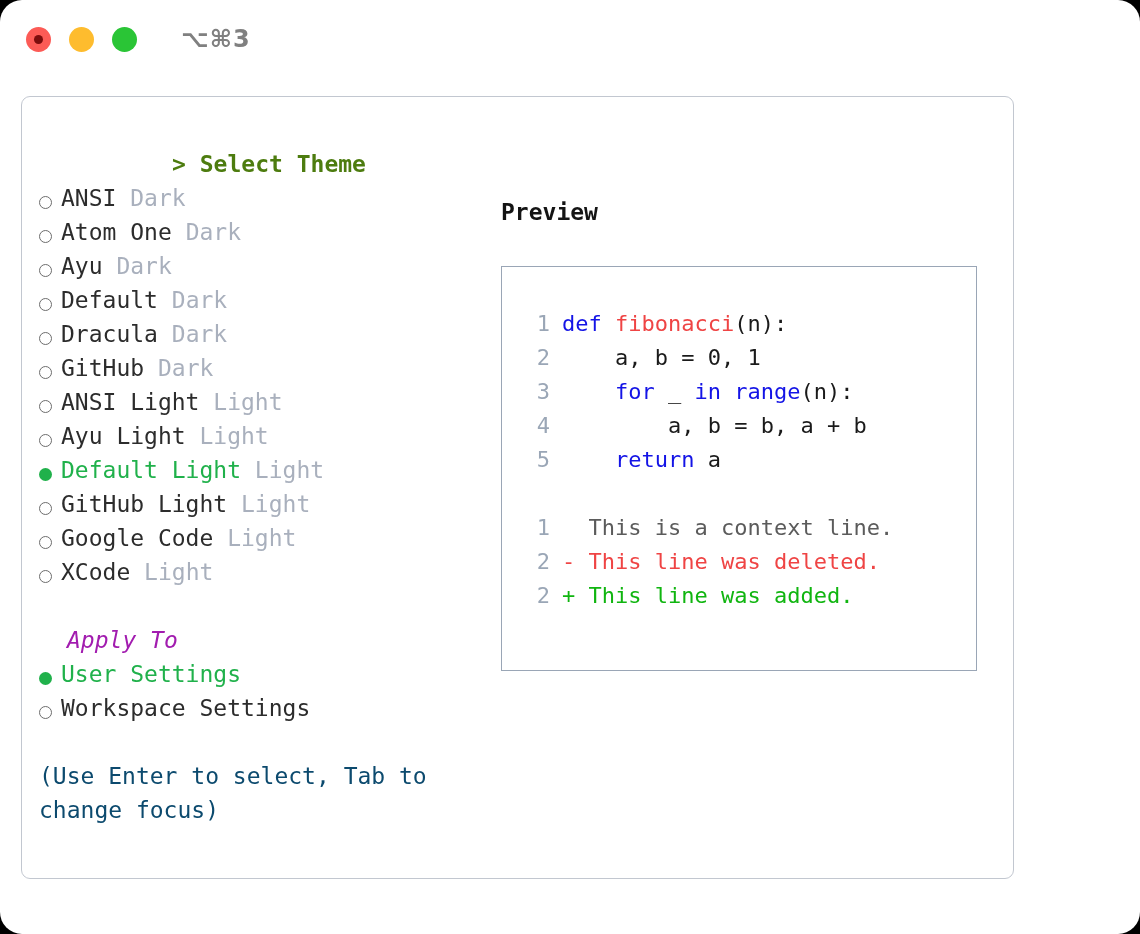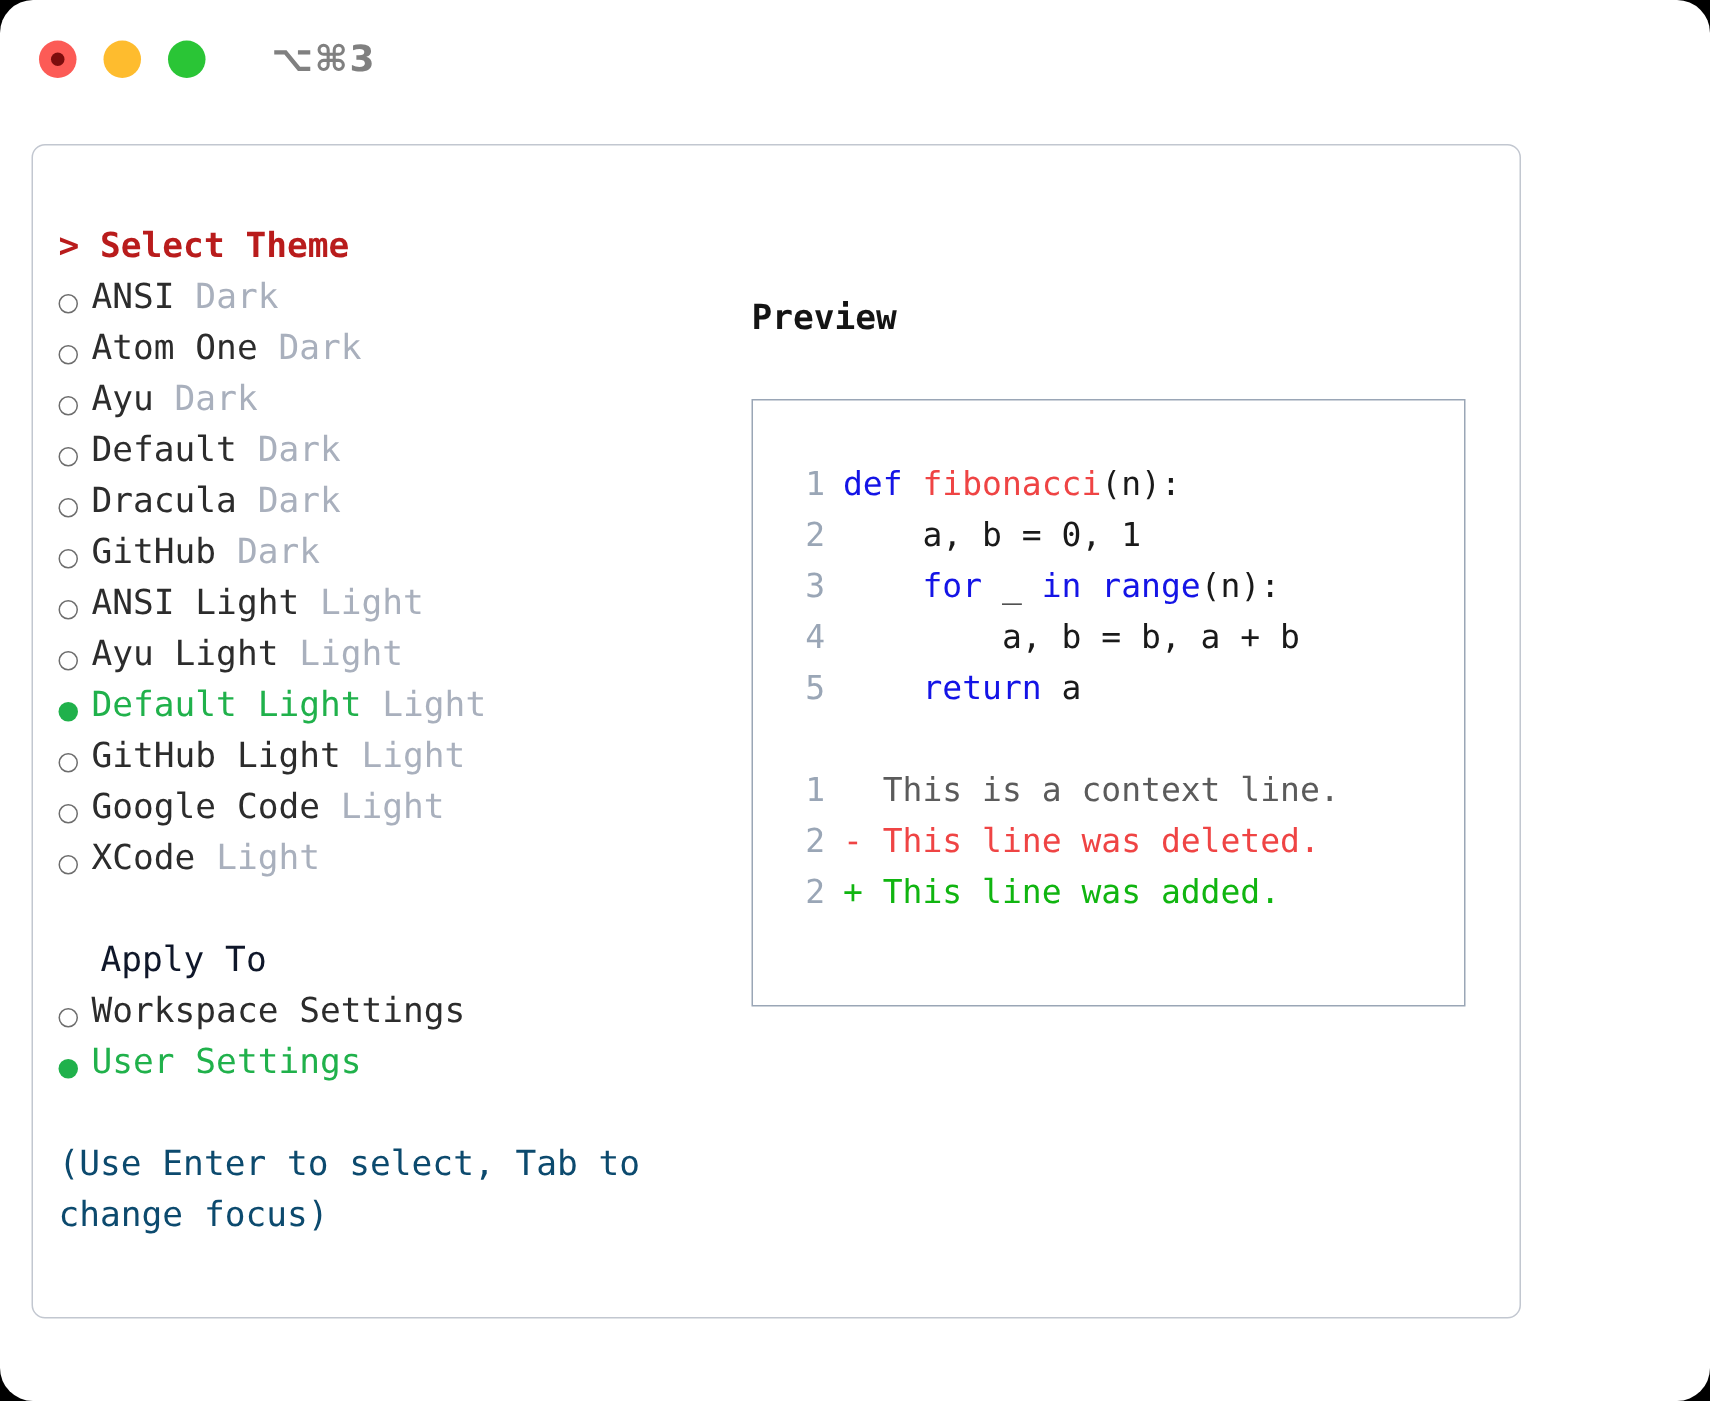--- a/index.html
+++ b/index.html
@@ -88,23 +88,24 @@
   .left-col {
     position: absolute;
     left: 17px;
     top: 50px;
     width: 460px;
   }
 
   .list-head {
     font-size: 23px;
     font-weight: bold;
-    color: #b91c1c;
-    line-height: 34px;
-    white-space: pre;
+    color: #4d7c0f;
+    line-height: 34px;
+    white-space: pre;
+    text-align: center;
   }
 
   .opt-row {
     display: flex;
     align-items: center;
     font-size: 23px;
     line-height: 34px;
     color: #2c2c2c;
     white-space: pre;
   }
@@ -131,24 +132,25 @@
     border: 1.8px solid #6d6d6d;
     background: transparent;
   }
 
   .opt-name { color: #2c2c2c; }
   .opt-row.selected .opt-name { color: #20b14b; }
   .opt-tag  { color: #a9b0bd; }
 
   .section-head {
     font-size: 23px;
-    color: #0f172a;
+    color: #a21caf;
     line-height: 34px;
     padding-left: 28px;
     white-space: pre;
+    font-style: italic;
   }
 
   .spacer-line { height: 34px; }
 
   .hint {
     font-size: 23px;
     line-height: 34px;
     color: #0c4a6e;
     width: 420px;
     white-space: pre-wrap;
@@ -244,22 +246,22 @@
             <div class="opt-row"><span class="bullet-wrap"><span class="dot-hollow"></span></span><span class="opt-name">GitHub Light</span><span class="opt-tag"> Light</span></div>
             <div class="opt-row"><span class="bullet-wrap"><span class="dot-hollow"></span></span><span class="opt-name">Google Code</span><span class="opt-tag"> Light</span></div>
             <div class="opt-row"><span class="bullet-wrap"><span class="dot-hollow"></span></span><span class="opt-name">XCode</span><span class="opt-tag"> Light</span></div>
           </div>
 
         <div class="spacer-line"></div>
 
         <div class="section-head">Apply To</div>
 
         <div id="apply-list">
+            <div class="opt-row selected"><span class="bullet-wrap"><span class="dot-filled"></span></span><span class="opt-name">User Settings</span></div>
             <div class="opt-row"><span class="bullet-wrap"><span class="dot-hollow"></span></span><span class="opt-name">Workspace Settings</span></div>
-            <div class="opt-row selected"><span class="bullet-wrap"><span class="dot-filled"></span></span><span class="opt-name">User Settings</span></div>
           </div>
 
         <div class="spacer-line"></div>
 
         <div class="hint">(Use Enter to select, Tab to change focus)</div>
       </div>
 
       <div class="right-col">
         <div class="preview-head">Preview</div>
 

